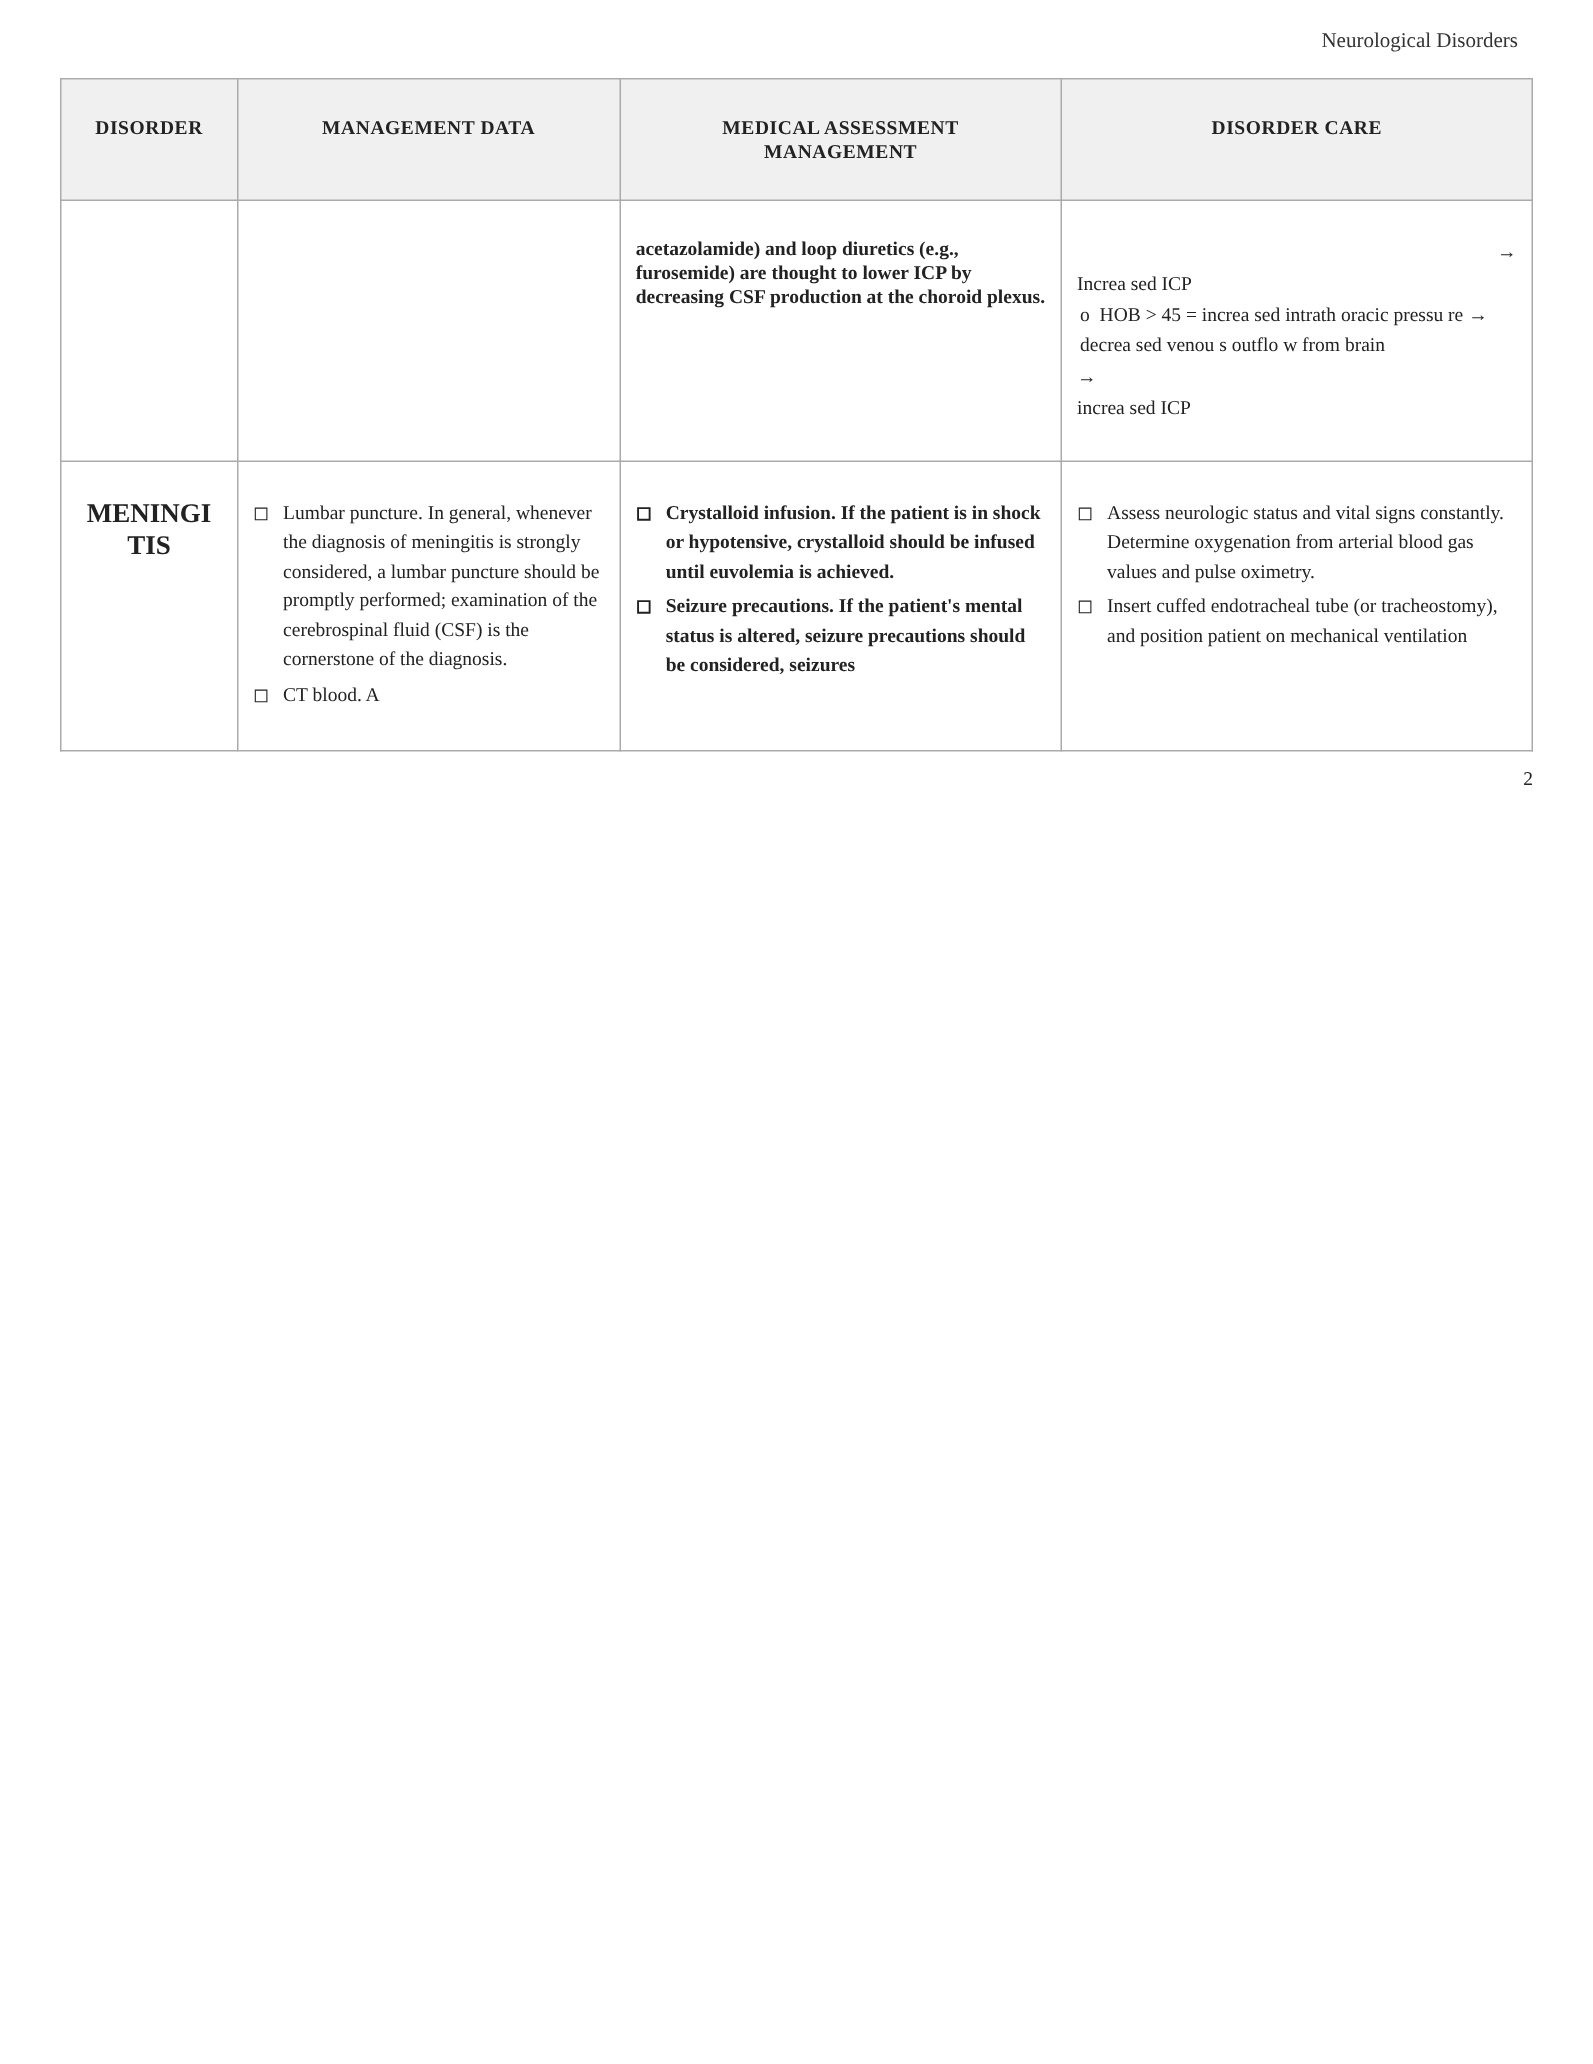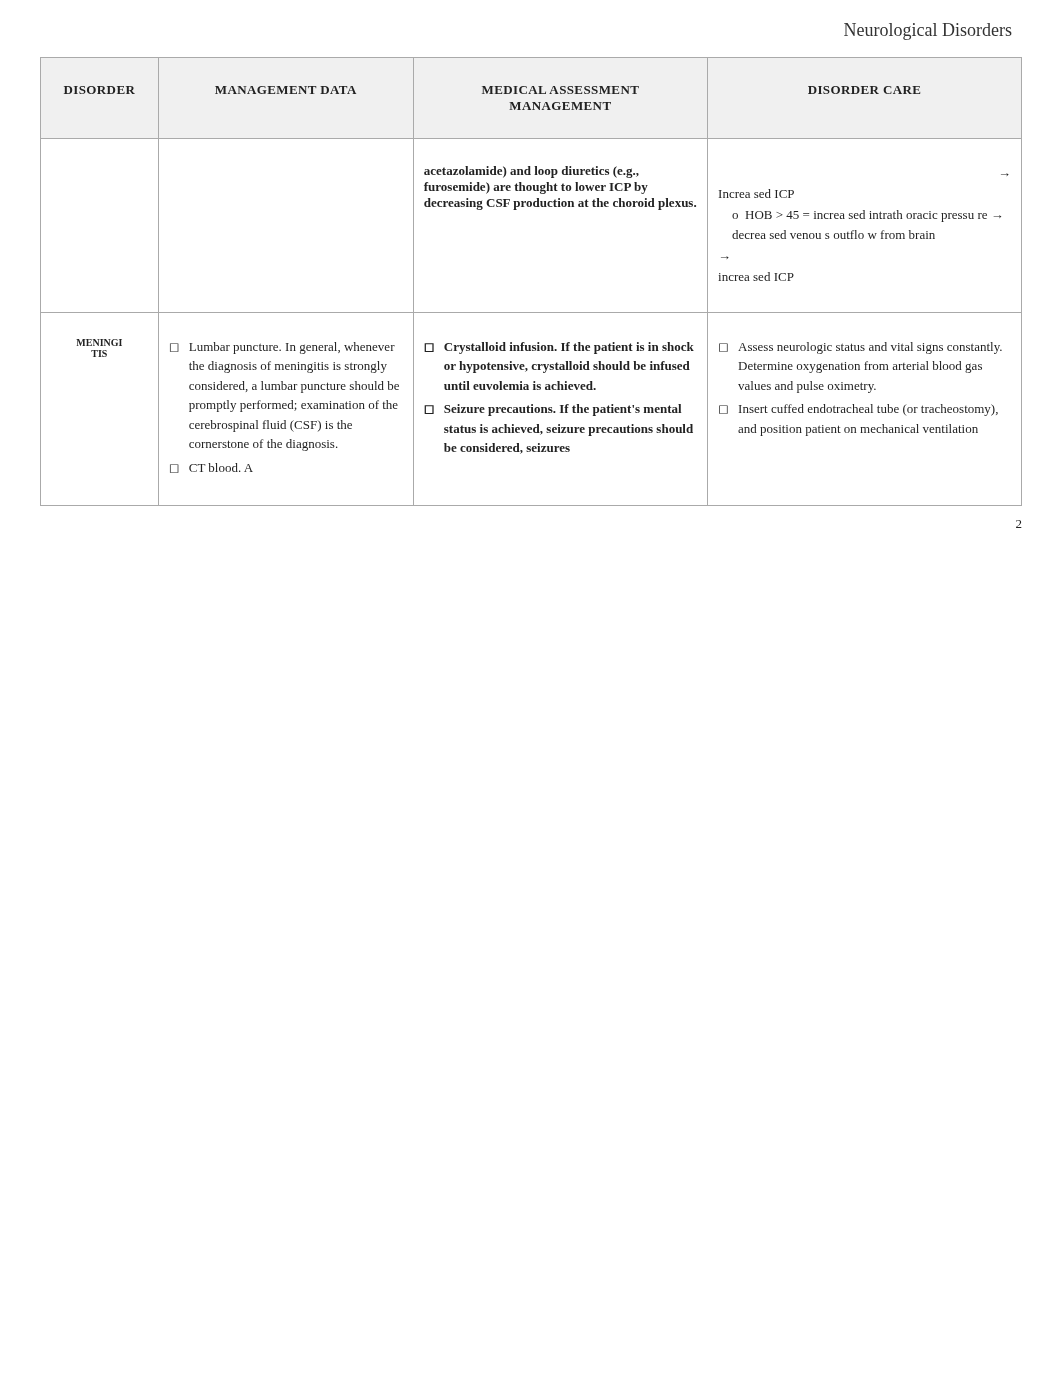--- a/index.html
+++ b/index.html
@@ -7,21 +7,21 @@
       font-family: Georgia, 'Times New Roman', serif;
       font-size: 13px;
       background: #fff;
       color: #222;
       width: 1062px;
       min-height: 1376px;
       padding: 20px 40px 40px 40px;
     }
     .page-header {
       text-align: right;
-      font-size: 18px;
+      font-size: 14px;
       color: #333;
       margin-bottom: 16px;
       padding-right: 10px;
     }
     .main-table {
       width: 100%;
       border-collapse: collapse;
       border: 1px solid #aaa;
     }
     .main-table th, .main-table td {
@@ -36,21 +36,21 @@
       font-size: 13px;
       letter-spacing: 0.03em;
     }
     .col-disorder { width: 12%; }
     .col-assessment { width: 26%; }
     .col-medical { width: 30%; font-weight: bold; }
     .col-nursing { width: 32%; }
 
     .disorder-label {
       font-weight: bold;
-      font-size: 10px;
+      font-size: 18px;
       text-align: center;
     }
 
     .bullet-list {
       list-style: none;
       padding: 0;
       margin: 0;
     }
     .bullet-list li {
       display: flex;
@@ -69,21 +69,21 @@
 
     .nursing-block {
       font-size: 13px;
       line-height: 1.6;
     }
     .nursing-arrow-line {
       text-align: right;
       font-weight: normal;
     }
     .nursing-indented {
-      margin-left: 14px;
+      margin-left: 2px;
     }
     .page-num {
       text-align: right;
       font-size: 13px;
       margin-top: 10px;
     }
   </style>
 </head>
 <body>
 
@@ -157,21 +157,21 @@
         <ul class="bullet-list">
           <li>
             <span class="bullet-char">◻</span>
             <span class="bullet-text">
               Crystalloid infusion. If the patient is in shock or hypotensive, crystalloid should be infused until euvolemia is achieved.
             </span>
           </li>
           <li>
             <span class="bullet-char">◻</span>
             <span class="bullet-text">
-              Seizure precautions. If the patient's mental status is achieved, seizure precautions should be considered, seizures
+              Seizure precautions. If the patient's mental status is altered, seizure precautions should be considered, seizures
             </span>
           </li>
         </ul>
       </td>
       <td class="col-nursing">
         <ul class="bullet-list">
           <li>
             <span class="bullet-char">◻</span>
             <span class="bullet-text">
               Assess neurologic status and vital signs constantly. Determine oxygenation from arterial blood gas values and pulse oximetry.

